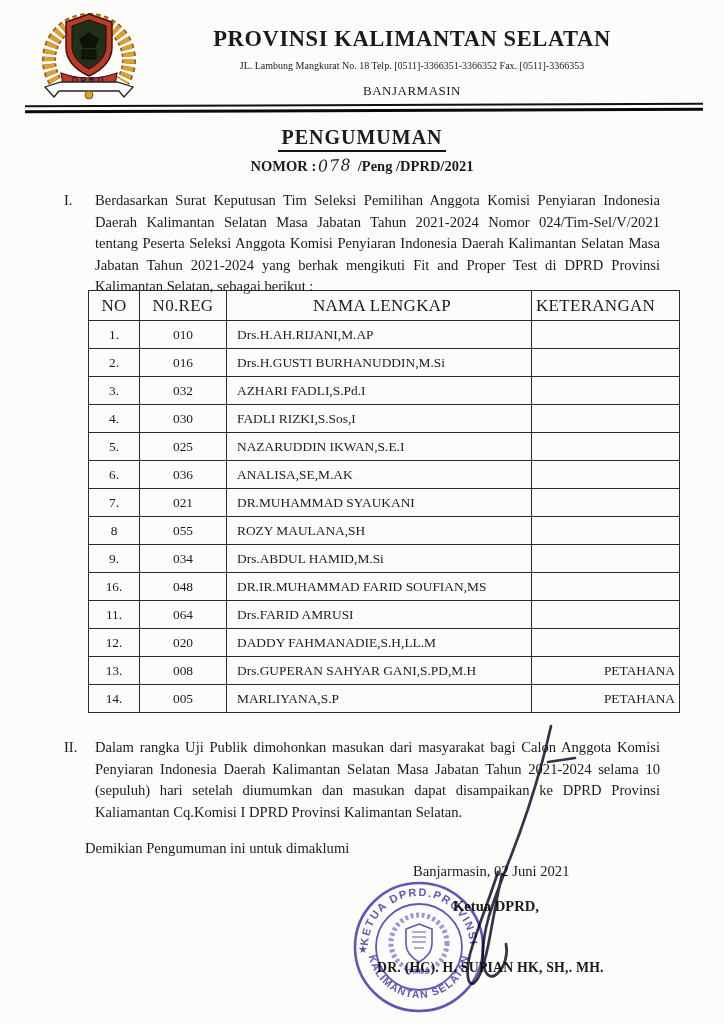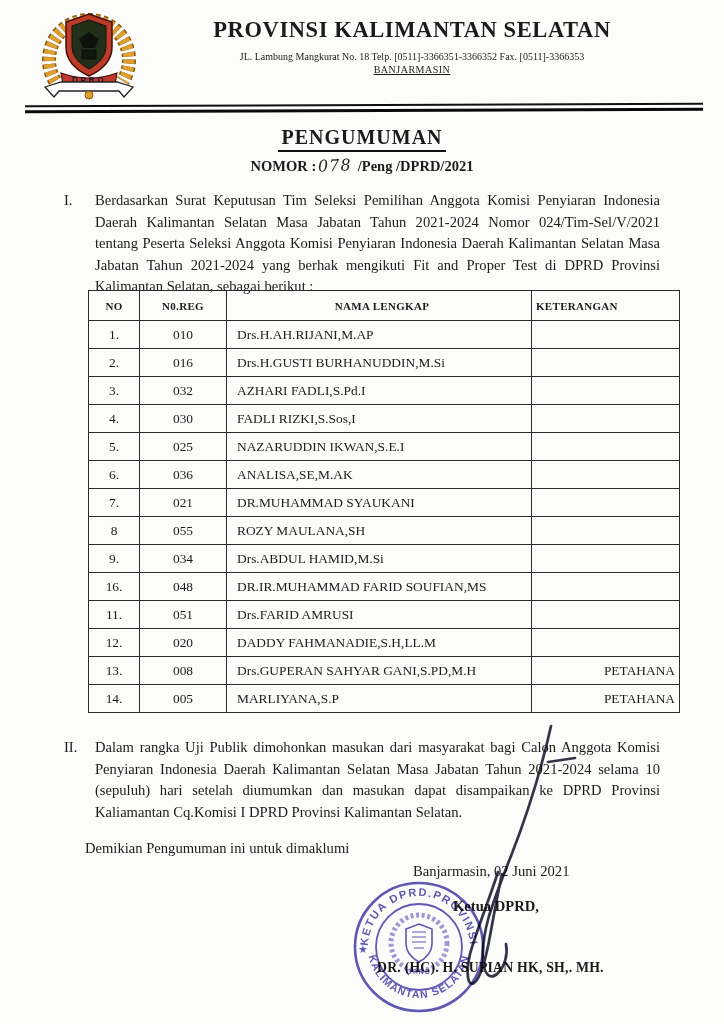--- a/index.html
+++ b/index.html
@@ -9,23 +9,23 @@
     margin:0 auto;
     background:#fcfcfa;
     font-family:"Liberation Serif","DejaVu Serif",serif;
     color:#1b1b1b;
     overflow:hidden;
   }
   
   .logo{position:absolute;left:30px;top:5px;}
   .org-block{position:absolute;left:148px;top:10px;width:528px;text-align:center;}
   .org-line1{font-size:23.5px;font-weight:bold;letter-spacing:.4px;white-space:nowrap;}
-  .org-line2{font-size:22.5px;font-weight:bold;letter-spacing:.6px;margin-top:7px;white-space:nowrap;}
+  .org-line2{font-size:22.5px;font-weight:bold;letter-spacing:.6px;margin-top:16px;white-space:nowrap;}
   .org-addr{font-size:10px;margin-top:8px;white-space:nowrap;}
-  .org-city{font-size:10px;margin-top:2px;letter-spacing:.5px;text-decoration:underline;}
+  .org-city{font-size:13px;margin-top:12px;letter-spacing:.5px;}
   .header-rule{
     position:absolute;left:25px;top:104px;width:678px;height:3px;
     border-top:2px solid #111;border-bottom:3.5px solid #0a0a0a;
     transform:rotate(-.2deg);
   }
   
   .title-wrap{position:absolute;left:0;top:126px;width:724px;text-align:center;}
   .doc-title{
     display:inline-block;font-size:20px;font-weight:bold;letter-spacing:1px;
     border-bottom:2.4px solid #111;padding:0 3px 1px 3px;
@@ -43,21 +43,21 @@
   .para1{left:64px;top:190px;width:597px;}
   .para2{left:64px;top:737px;width:597px;}
   .closing{position:absolute;left:85px;top:840px;font-size:14.6px;}
   
   .tbl{
     position:absolute;left:88px;top:290px;width:549px;
     border-collapse:collapse;table-layout:fixed;
     font-size:13.4px;
   }
   .tbl th,.tbl td{border:1.4px solid #2b2b2b;padding:0 4px;overflow:hidden;white-space:nowrap;}
-  .tbl th{height:29px;font-weight:bold;font-size:11px;letter-spacing:.3px;text-align:center;}
+  .tbl th{height:29px;font-weight:normal;font-size:17px;letter-spacing:.3px;text-align:center;}
   .tbl td{height:27px;}
   .tbl .c0{width:42px;text-align:center;}
   .tbl .c1{width:78px;text-align:center;}
   .tbl .c2{width:290px;text-align:left;padding-left:10px;}
   .tbl .c3{width:139px;text-align:right;padding-left:12px;}
   
   .sig-date{position:absolute;left:413px;top:863px;font-size:14.6px;}
   .sig-title{position:absolute;left:453px;top:898px;font-size:14.6px;font-weight:bold;}
   .sig-name{position:absolute;left:377px;top:960px;font-size:13.8px;font-weight:bold;letter-spacing:.2px;white-space:nowrap;}
   .stamp{position:absolute;left:352px;top:880px;opacity:.88;mix-blend-mode:multiply;}
@@ -164,21 +164,21 @@
           <td class="c3"></td>
         </tr>
         <tr>
           <td class="c0">16.</td>
           <td class="c1">048</td>
           <td class="c2">DR.IR.MUHAMMAD FARID SOUFIAN,MS</td>
           <td class="c3"></td>
         </tr>
         <tr>
           <td class="c0">11.</td>
-          <td class="c1">051</td>
+          <td class="c1">064</td>
           <td class="c2">Drs.FARID AMRUSI</td>
           <td class="c3"></td>
         </tr>
         <tr>
           <td class="c0">12.</td>
           <td class="c1">020</td>
           <td class="c2">DADDY FAHMANADIE,S.H,LL.M</td>
           <td class="c3"></td>
         </tr>
         <tr>

